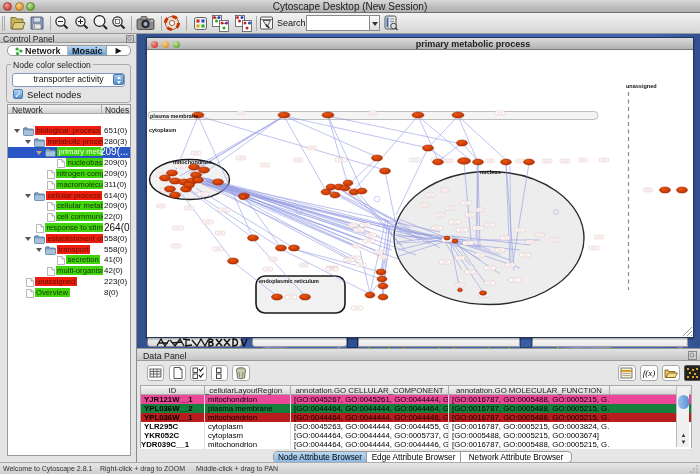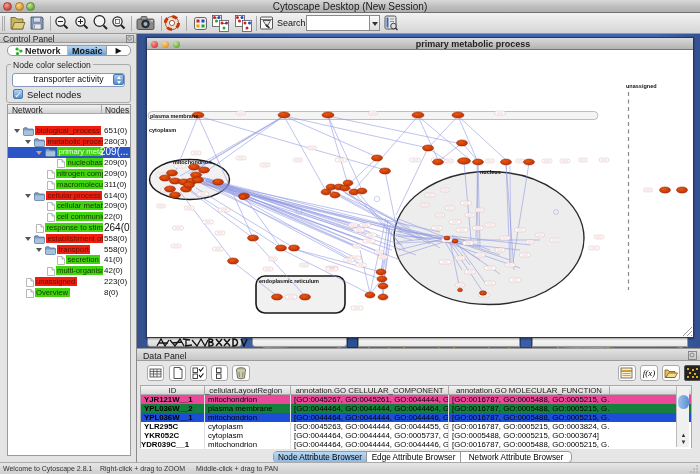--- a/index.html
+++ b/index.html
@@ -838,21 +838,21 @@
     <div style="width:86px;padding-left:3px;overflow:hidden;border-right:1px solid #e0e0e0">mitochondrion</div>
     <div style="width:158px;padding-left:3px;overflow:hidden;border-right:1px solid #e0e0e0">[GO:0045267, GO:0045261, GO:0044444, G...</div>
     <div style="width:161px;padding-left:3px;overflow:hidden">[GO:0016787, GO:0005488, GO:0005215, G...</div>
       </div>
       <div style="display:flex;height:9px;font-size:7.8px;line-height:9px;white-space:nowrap;background:#15803d">
     <div style="width:64px;font-weight:bold;padding-left:3px;overflow:hidden;border-right:1px solid #e0e0e0">YPL036W__2</div>
     <div style="width:86px;padding-left:3px;overflow:hidden;border-right:1px solid #e0e0e0">plasma membrane</div>
     <div style="width:158px;padding-left:3px;overflow:hidden;border-right:1px solid #e0e0e0">[GO:0044464, GO:0044444, GO:0044464, G...</div>
     <div style="width:161px;padding-left:3px;overflow:hidden">[GO:0016787, GO:0005488, GO:0005215, G...</div>
       </div>
-      <div style="display:flex;height:9px;font-size:7.8px;line-height:9px;white-space:nowrap;background:#1d4ed8">
+      <div style="display:flex;height:9px;font-size:7.8px;line-height:9px;white-space:nowrap;background:#b91c1c">
     <div style="width:64px;font-weight:bold;padding-left:3px;overflow:hidden;border-right:1px solid #e0e0e0">YPL036W__1</div>
     <div style="width:86px;padding-left:3px;overflow:hidden;border-right:1px solid #e0e0e0">mitochondrion</div>
     <div style="width:158px;padding-left:3px;overflow:hidden;border-right:1px solid #e0e0e0">[GO:0044464, GO:0044444, GO:0044446, G...</div>
     <div style="width:161px;padding-left:3px;overflow:hidden">[GO:0016787, GO:0005488, GO:0005215, G...</div>
       </div>
       <div style="display:flex;height:9px;font-size:7.8px;line-height:9px;white-space:nowrap;background:#fff">
     <div style="width:64px;font-weight:bold;padding-left:3px;overflow:hidden;border-right:1px solid #e0e0e0">YLR295C</div>
     <div style="width:86px;padding-left:3px;overflow:hidden;border-right:1px solid #e0e0e0">cytoplasm</div>
     <div style="width:158px;padding-left:3px;overflow:hidden;border-right:1px solid #e0e0e0">[GO:0045263, GO:0044444, GO:0044455, G...</div>
     <div style="width:161px;padding-left:3px;overflow:hidden">[GO:0016787, GO:0005215, GO:0003824, G...</div>

